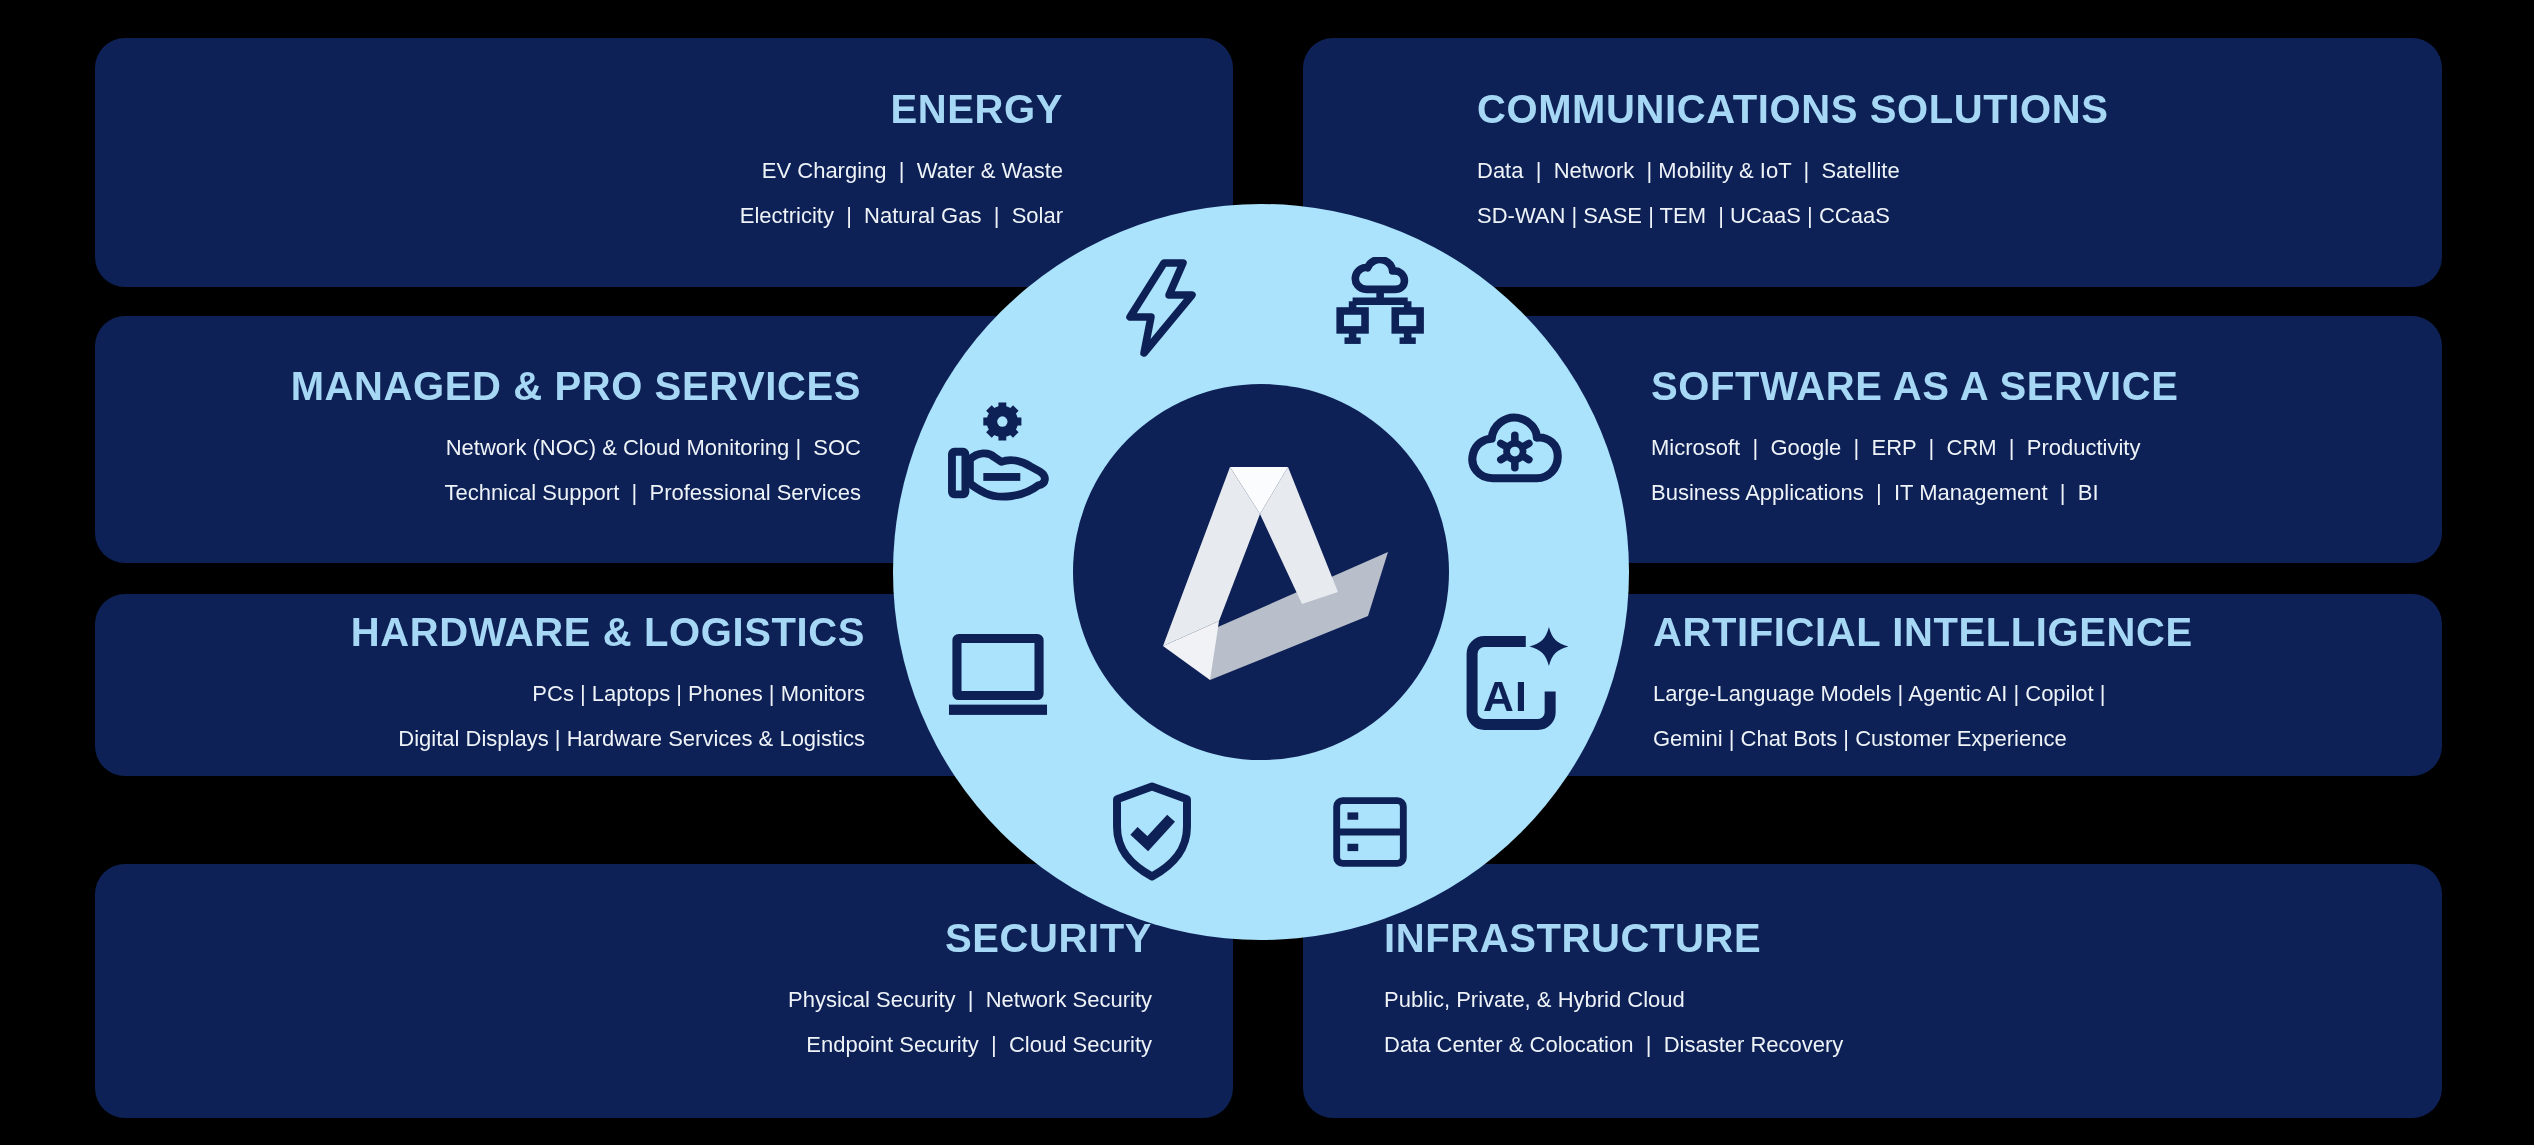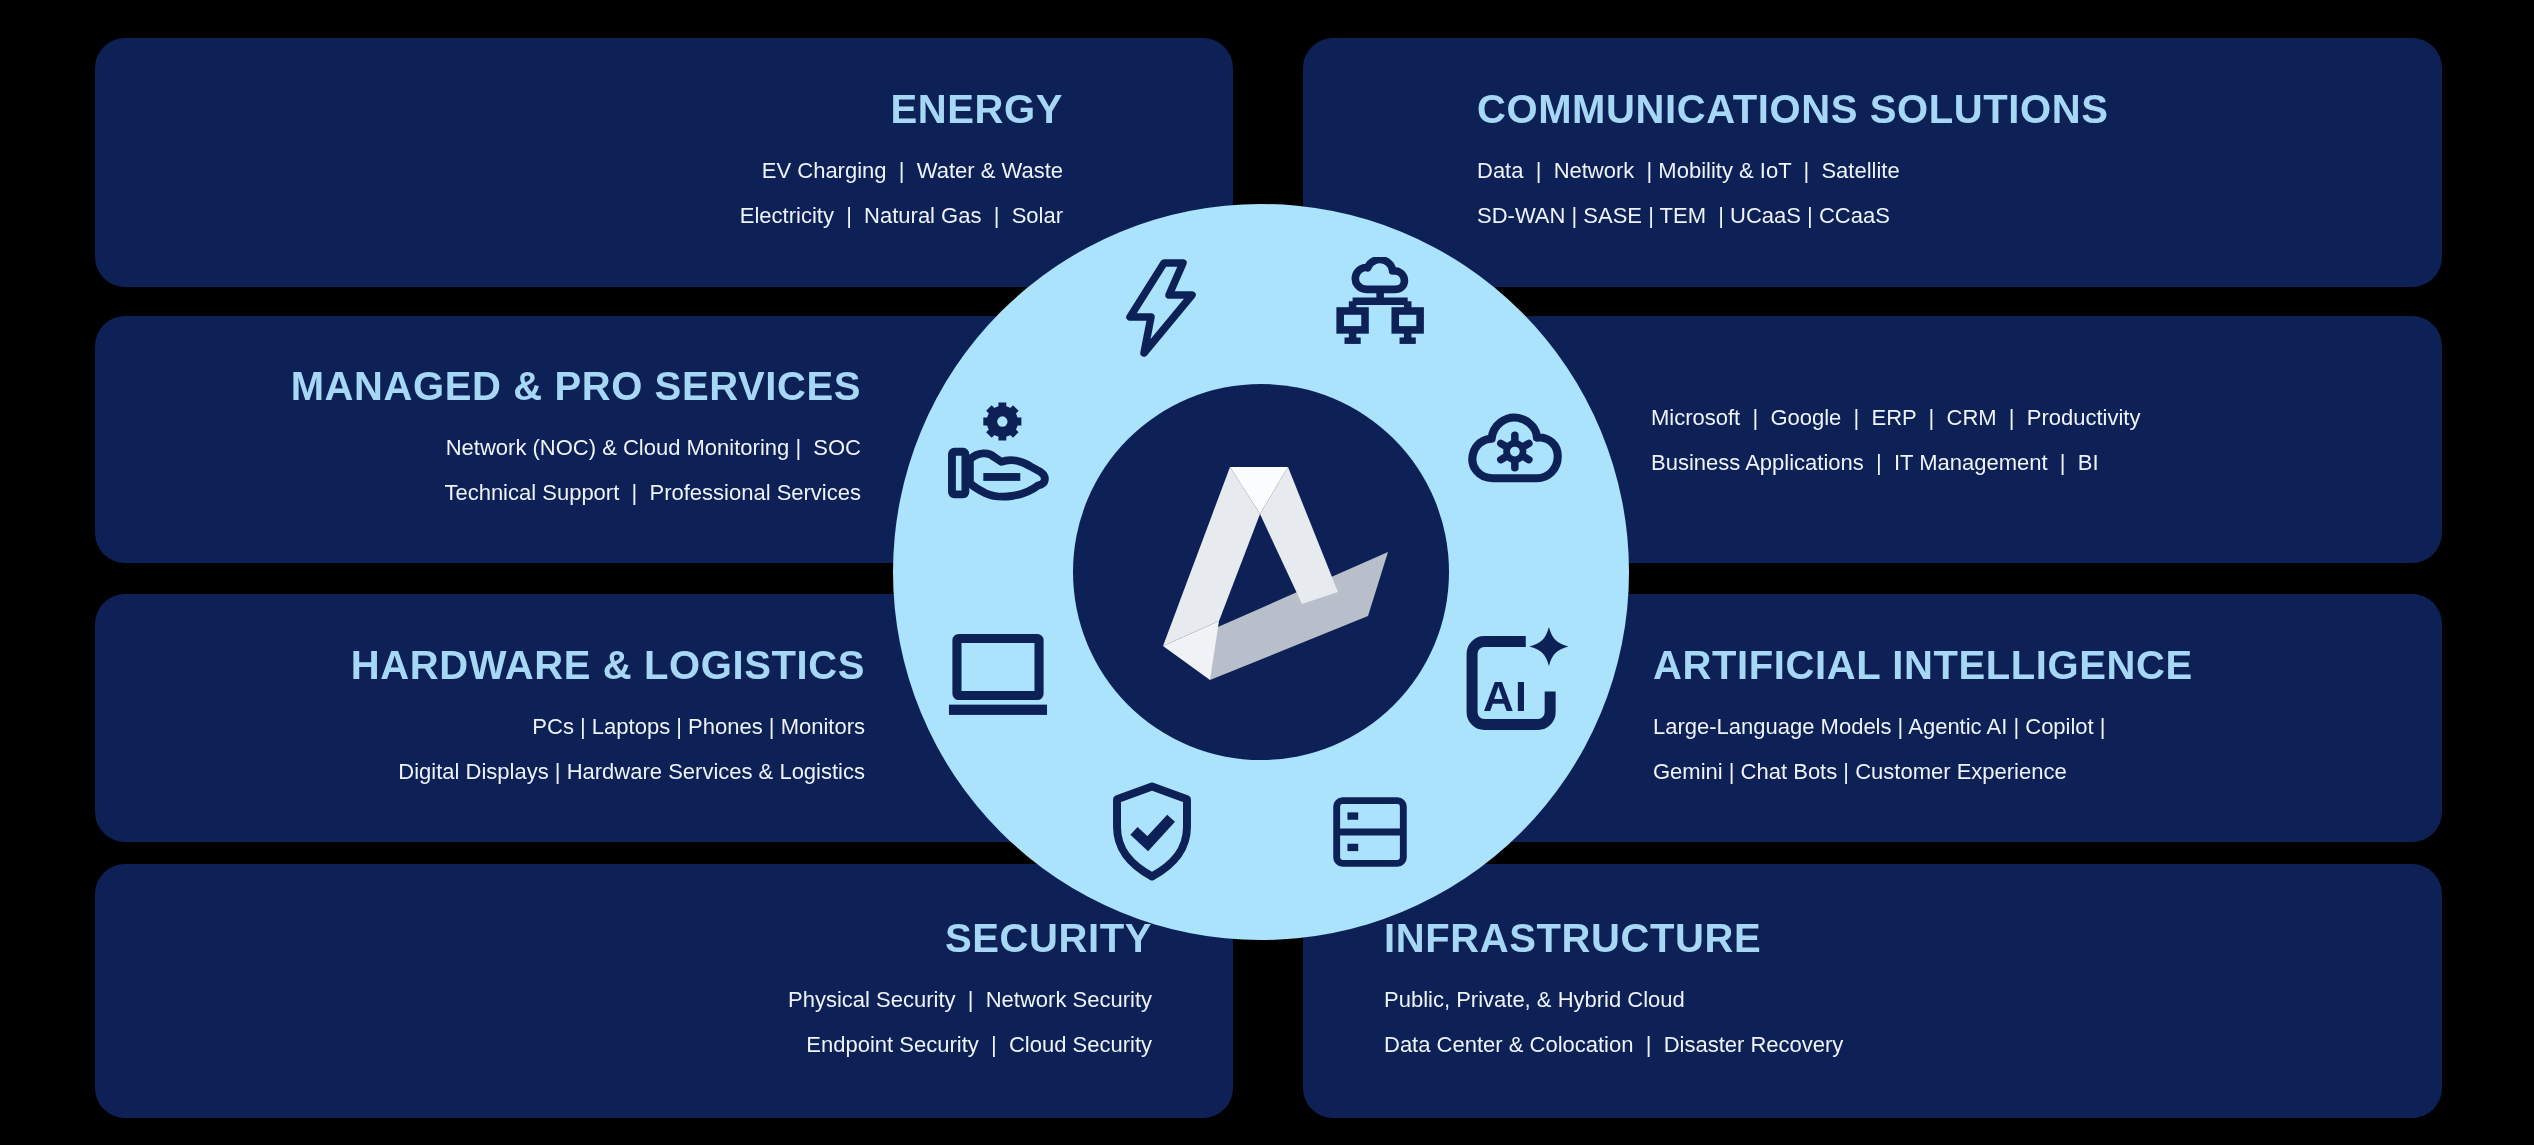--- a/index.html
+++ b/index.html
@@ -6,21 +6,21 @@
   .stage{position:relative;width:2534px;height:1145px;background:#000;overflow:hidden;
          font-family:"Liberation Sans",sans-serif;border-radius:20px;}
 
   
   .card{position:absolute;background:#0e2156;border-radius:30px;
         display:flex;flex-direction:column;justify-content:center;box-sizing:border-box;}
   .card.left{left:95px;width:1138px;align-items:flex-end;text-align:right;}
   .card.right{left:1303px;width:1139px;align-items:flex-start;text-align:right;}
   .r1{top:38px;height:249px}
   .r2{top:316px;height:247px}
-  .r3{top:594px;height:248px}
+  .r3{top:594px;height:182px}
   .r4{top:864px;height:254px}
   .card h2{margin:0 0 16px;font-size:40px;font-weight:700;letter-spacing:.6px;color:#a6d8f5;white-space:pre;}
   .card p{margin:0;font-size:22px;line-height:45px;font-weight:400;color:#eef3f8;white-space:pre;}
 
   
   .ring{position:absolute;left:893px;top:204px;width:736px;height:736px;border-radius:50%;background:#abe2fc;}
   .core{position:absolute;left:1073px;top:384px;width:376px;height:376px;border-radius:50%;background:#0e2156;}
   .logo{position:absolute;left:1162px;top:466px;}
   .hicon{position:absolute;}
   .hicon svg{display:block;}
@@ -42,20 +42,21 @@
     <p>SD-WAN | SASE | TEM  | UCaaS | CCaaS</p>
   </section>
 
   <section class="card left r2" style="padding-right:372px">
     <h2>MANAGED &amp; PRO SERVICES</h2>
     <p>Network (NOC) &amp; Cloud Monitoring |  SOC</p>
     <p>Technical Support  |  Professional Services</p>
   </section>
 
   <section class="card right r2" style="padding-left:348px">
+    <h2>SOFTWARE AS A SERVICE</h2>
     <p>Microsoft  |  Google  |  ERP  |  CRM  |  Productivity</p>
     <p>Business Applications  |  IT Management  |  BI</p>
   </section>
 
   <section class="card left r3" style="padding-right:368px">
     <h2>HARDWARE &amp; LOGISTICS</h2>
     <p>PCs | Laptops | Phones | Monitors</p>
     <p>Digital Displays | Hardware Services &amp; Logistics</p>
   </section>
 

